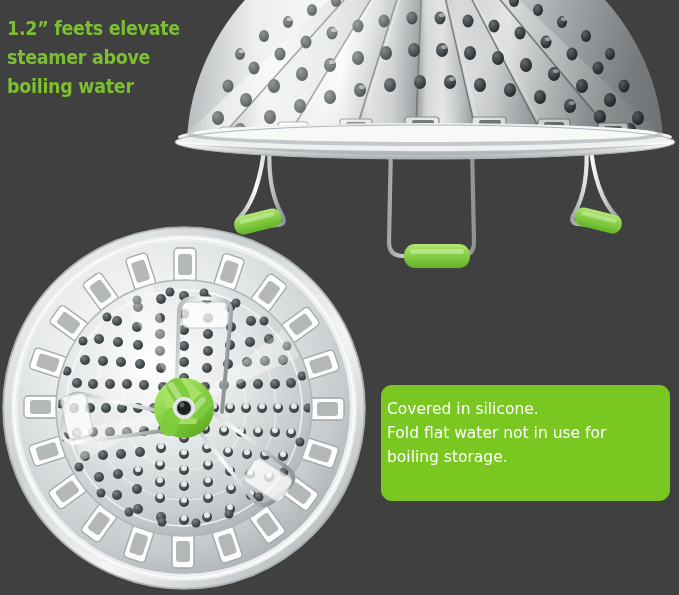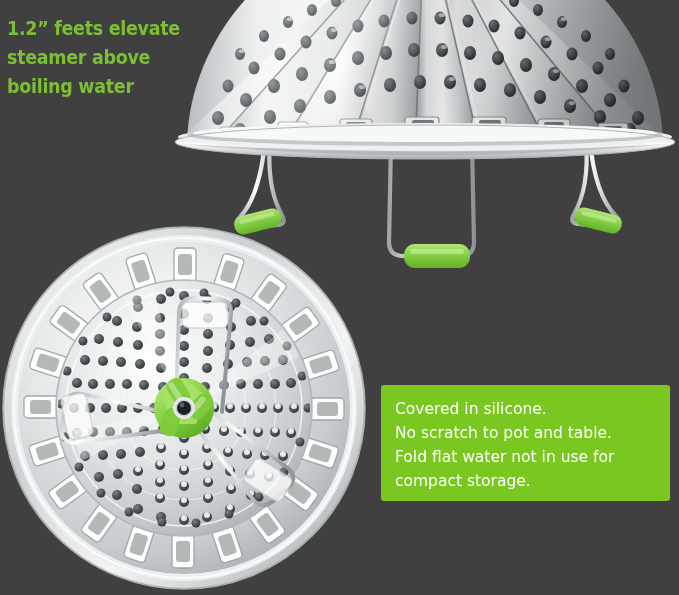--- a/index.html
+++ b/index.html
@@ -37,23 +37,23 @@
   }
 
   
   #callout {
     position: absolute;
     left: 381px;
     top: 385px;
     width: 289px;
     height: 116px;
     background: #79C720;
-    border-radius: 3px;
+    border-radius: 11px;
     box-sizing: border-box;
-    padding: 12px 14px 10px 14px;
+    padding: 12px 14px 10px 6px;
     z-index: 40;
   }
   #callout .cline {
     color: #ffffff;
     font-family: "DejaVu Sans", sans-serif;
     font-size: 15.5px;
     line-height: 24px;
     white-space: nowrap;
   }
 
@@ -719,18 +719,17 @@
       <circle cx="184" cy="182" r="181" fill="none" stroke="#000000" stroke-opacity="0.07" stroke-width="3"></circle>
     </svg>
   </div>
 
   <div id="headline">1.2” feets elevate
 steamer above
 boiling water</div>
 
   <div id="callout">
     <div class="cline">Covered in silicone.</div>
-    <div class="cline">No scratch to pot and table.</div>
     <div class="cline">Fold flat water not in use for</div>
-    <div class="cline">compact storage.</div>
+    <div class="cline">boiling storage.</div>
   </div>
 
 </div>
 
 </body></html>

